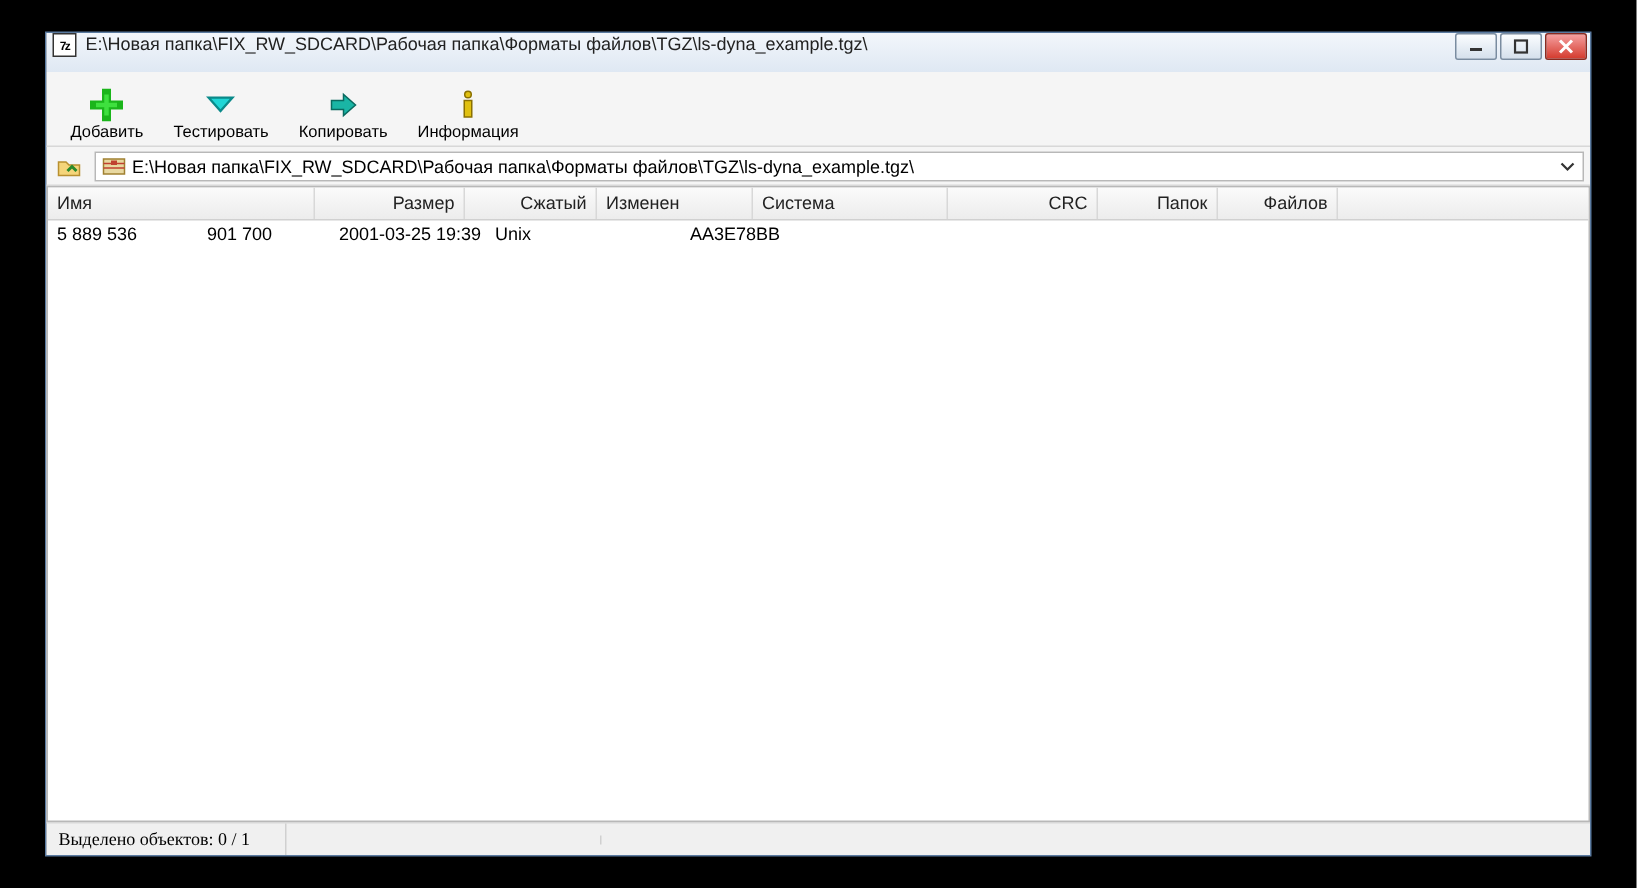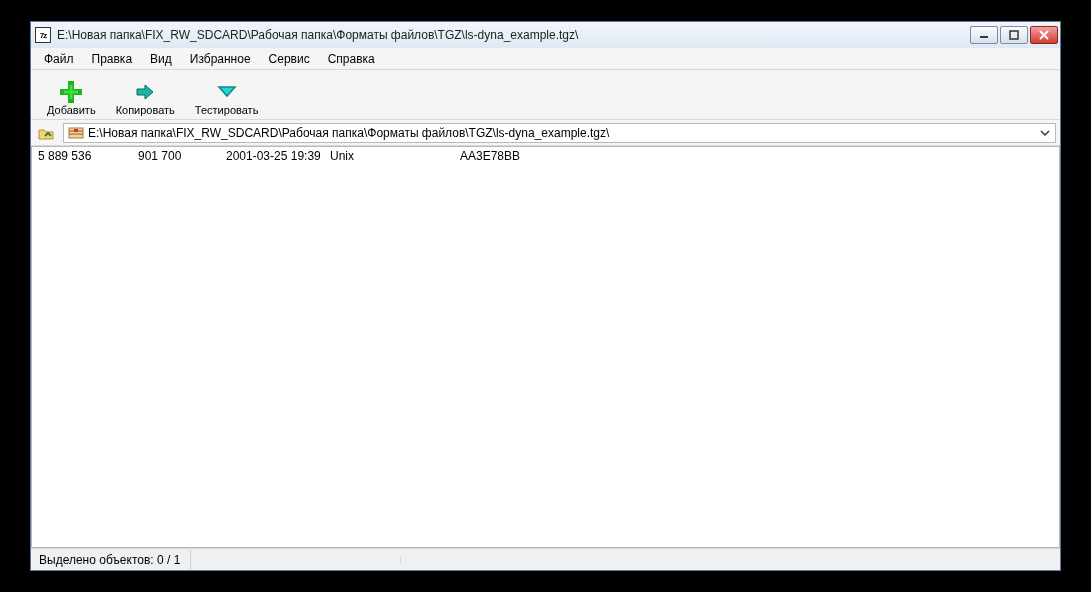--- a/index.html
+++ b/index.html
@@ -18,21 +18,21 @@
     background: linear-gradient(#e8eef6, #dbe5f0);
     border: 1px solid #5a7aa0;
     width: 1031px;
     height: 550px;
     display: flex;
     flex-direction: column;
   }
   .titlebar {
     height: 26px;
     display: flex;
-    align-items: center;
+    align-items: flex-start;
     padding: 0 2px 0 4px;
     margin: -6px -6px 0 -6px;
     background: linear-gradient(#f2f6fb, #dfe8f3);
   }
   .titlebar .app-icon {
     width: 16px; height: 16px;
     border: 1px solid #333;
     font-size: 8px;
     display: flex; align-items: center; justify-content: center;
     margin-right: 6px;
@@ -173,21 +173,21 @@
     border-top: 1px solid #d8d8d8;
     display: flex;
     align-items: center;
     margin: 0 -6px -6px -6px;
   }
   .status-cell {
     padding: 3px 8px;
     border-right: 1px solid #d0d0d0;
     font-size: 12px;
   }
-  .status-cell:first-child { width: 160px; }
+  .status-cell:first-child { width: 160px; font-family: Liberation Serif, serif; }
   .status-cell:nth-child(2) { width: 210px; }
   
   .c-name { width: 178px; }
   .c-size { width: 100px; }
   .c-packed { width: 88px; }
   .c-mod { width: 104px; }
   .c-sys { width: 130px; }
   .c-crc { width: 100px; }
   .c-folders { width: 80px; }
   .c-files { width: 80px; }
@@ -213,55 +213,56 @@
       </div>
       <div class="win-btn close">
         <svg width="10" height="10">
             <line x1="1" y1="1" x2="9" y2="9" stroke="#fff" stroke-width="2"></line>
             <line x1="9" y1="1" x2="1" y2="9" stroke="#fff" stroke-width="2"></line>
           </svg>
       </div>
     </div>
   </div>
 
-  <div class="menubar">
-    <div class="menu-item">Файл</div>
-    <div class="menu-item">Правка</div>
-    <div class="menu-item">Вид</div>
-    <div class="menu-item">Избранное</div>
-    <div class="menu-item">Сервис</div>
-    <div class="menu-item">Справка</div>
-  </div>
 
   <div class="toolbar">
     <div class="tool-btn">
       <span class="tool-icon">
         <svg width="22" height="22">
             <path d="M11 3v16M3 11h16" stroke="#1ab51a" stroke-width="6" stroke-linecap="square"></path>
             <path d="M11 3v16M3 11h16" stroke="#0a6a0a" stroke-width="6" stroke-linecap="square" fill="none" opacity="0"></path>
             <path d="M11 4v14M4 11h14" stroke="#3ee03e" stroke-width="3"></path>
           </svg>
       </span>
       <span class="tool-label">Добавить</span>
     </div>
     <div class="tool-btn">
       <span class="tool-icon">
         <svg width="22" height="22">
-            <path d="M3 8h8V4l8 7-8 7v-4H3z" fill="#1ab5a5" stroke="#0a6a60" stroke-width="1"></path>
-          </svg>
-      </span>
-      <span class="tool-label">Копировать</span>
+            <path d="M3 6 L11 15 L19 6 Z" fill="#20d6d6" stroke="#0a8a8a" stroke-width="1.5"></path>
+          </svg>
+      </span>
+      <span class="tool-label">Тестировать</span>
     </div>
     <div class="tool-btn">
       <span class="tool-icon">
         <svg width="22" height="22">
-            <path d="M3 6 L11 15 L19 6 Z" fill="#20d6d6" stroke="#0a8a8a" stroke-width="1.5"></path>
-          </svg>
-      </span>
-      <span class="tool-label">Тестировать</span>
+            <path d="M3 8h8V4l8 7-8 7v-4H3z" fill="#1ab5a5" stroke="#0a6a60" stroke-width="1"></path>
+          </svg>
+      </span>
+      <span class="tool-label">Копировать</span>
+    </div>
+    <div class="tool-btn">
+      <span class="tool-icon">
+        <svg width="22" height="22">
+            <circle cx="11" cy="4" r="2.2" fill="#e0c010" stroke="#8a7000"></circle>
+            <rect x="8.5" y="8" width="5" height="11" fill="#e0c010" stroke="#8a7000"></rect>
+          </svg>
+      </span>
+      <span class="tool-label">Информация</span>
     </div>
   </div>
 
   <div class="pathbar">
     <div class="up-btn">
       <svg width="18" height="18">
           <path d="M2 6h5l2 2h7v7H2z" fill="#f5d57a" stroke="#b89030"></path>
           <path d="M8 12l3-3 3 3" fill="none" stroke="#2a8a2a" stroke-width="2"></path>
         </svg>
     </div>
@@ -277,20 +278,30 @@
       <span>E:\Новая папка\FIX_RW_SDCARD\Рабочая папка\Форматы файлов\TGZ\ls-dyna_example.tgz\</span>
       <span class="drop">
         <svg width="10" height="10">
             <path d="M1 3l4 4 4-4" fill="none" stroke="#333" stroke-width="1.5"></path>
           </svg>
       </span>
     </div>
   </div>
 
   <div class="filelist">
+    <div class="cols">
+      <div class="col c-name">Имя</div>
+      <div class="col c-size right">Размер</div>
+      <div class="col c-packed right">Сжатый</div>
+      <div class="col c-mod">Изменен</div>
+      <div class="col c-sys">Система</div>
+      <div class="col c-crc right">CRC</div>
+      <div class="col c-folders right">Папок</div>
+      <div class="col c-files right">Файлов</div>
+    </div>
     <div class="rows">
       <div class="row">
         <div class="cell c-size right">5 889 536</div>
         <div class="cell c-packed right">901 700</div>
         <div class="cell c-mod">2001-03-25 19:39</div>
         <div class="cell c-sys">Unix</div>
         <div class="cell c-crc right">AA3E78BB</div>
         <div class="cell c-folders right"></div>
         <div class="cell c-files right"></div>
       </div>

